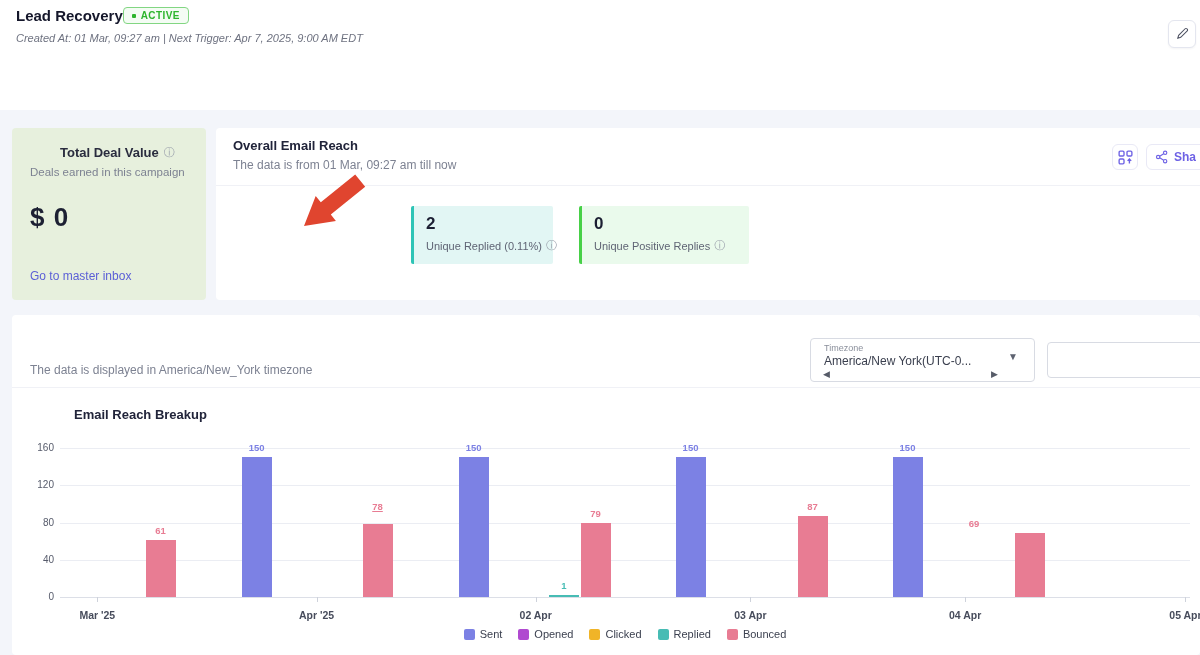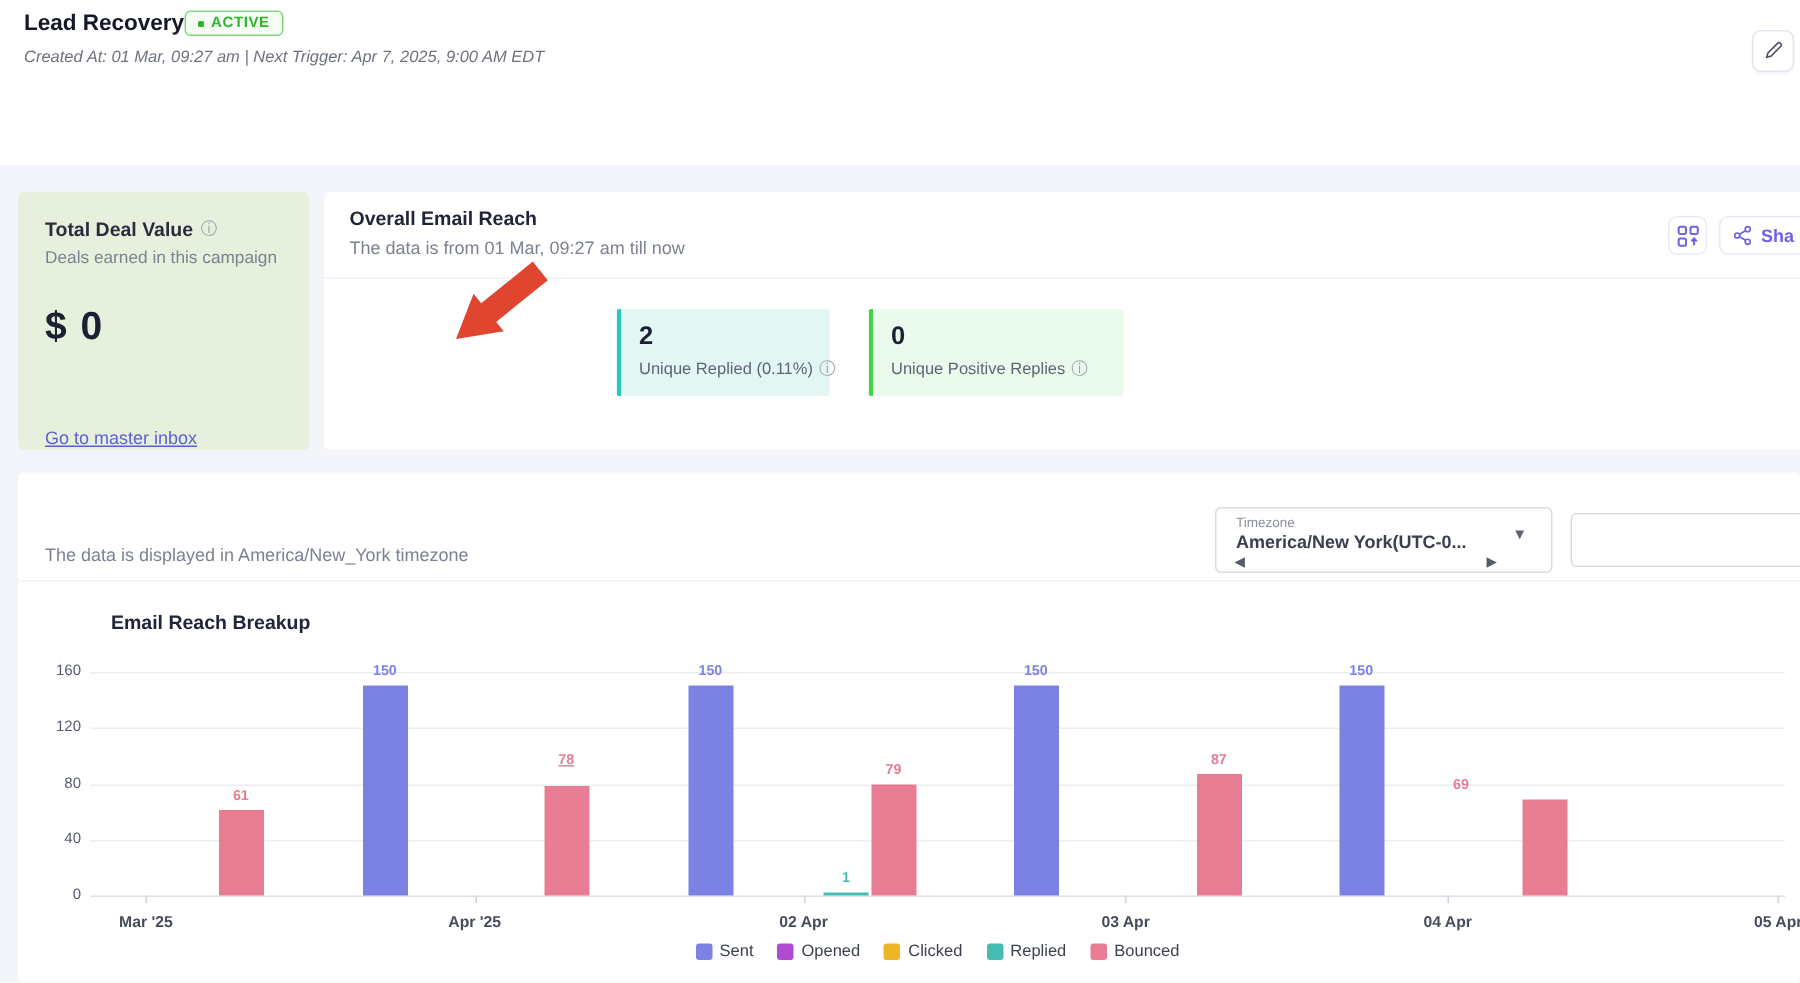--- a/index.html
+++ b/index.html
@@ -26,24 +26,24 @@
     border:1px solid #e4e6ef; border-radius:6px; display:flex; align-items:center; justify-content:center;
     box-shadow:0 1px 2px rgba(30,30,60,.05); cursor:pointer;
   }
   .tabs { left:16px; top:56px; display:flex; gap:26px; }
   .tab { font-size:12px; color:#8b8f9c; padding-bottom:8px; position:relative; cursor:pointer; white-space:nowrap; }
   .tab.active { color:#23253c; font-weight:700; }
   .tab.active::after { content:""; position:absolute; left:0; right:0; bottom:0; height:2px; background:#6e62e5; border-radius:2px; }
 
   
   .deal-card { left:12px; top:128px; width:194px; height:172px; background:#e7f0dd; border-radius:4px; padding:17px 18px; }
-  .card-title { font-size:13px; font-weight:700; color:#2a2c3e; display:flex; align-items:flex-start; gap:5px; }
+  .card-title { font-size:13px; font-weight:700; color:#2a2c3e; display:flex; align-items:flex-start; gap:5px;margin-left:30px; }
   .card-sub { font-size:11.5px; color:#7d8292; margin-top:6px; }
   .deal-value { font-size:26px; font-weight:600; color:#1d2033; margin-top:24px; letter-spacing:1px; }
-  .deal-link { font-size:12px; color:#5b5fd6; text-decoration:underline; margin-top:52px; display:inline-block; cursor:pointer;text-align:right; }
+  .deal-link { font-size:12px; color:#5b5fd6; margin-top:36px; display:inline-block; cursor:pointer;text-align:right; }
   .info-icon { font-size:11px; color:#9aa0ab; font-style:normal; font-weight:400; }
 
   
   .reach-card { left:216px; top:128px; width:984px; height:172px; background:#ffffff; border-radius:4px 0 0 4px; }
   .reach-head { position:absolute; left:0; top:0; right:0; height:58px; border-bottom:1px solid #f0f1f6; }
   .reach-title { position:absolute; left:17px; top:10px; font-size:13px; font-weight:700; color:#21243a; }
   .reach-sub { position:absolute; left:17px; top:30px; font-size:12px; color:#7d8292; }
   .icon-btn { position:absolute; width:26px; height:26px; background:#fff; border:1px solid #e9e9f6; border-radius:6px;
               display:flex; align-items:center; justify-content:center; cursor:pointer; }
   .grid-btn { right:62px; top:16px; }
@@ -54,21 +54,21 @@
   .stat-label { font-size:11px; color:#5f6474; margin-top:4px; display:flex; align-items:center; gap:4px; white-space:nowrap; }
   .arrow-annot { left:296px; top:168px; width:100px; height:64px; pointer-events:none; z-index:5; }
 
   
   .campaign-card { left:12px; top:315px; width:1188px; height:340px; background:#ffffff; border-radius:4px; }
   .camp-title { position:absolute; left:18px; top:28px; font-size:13px; font-weight:700; color:#21243a; }
   .camp-sub { position:absolute; left:18px; top:48px; font-size:12px; color:#7d8292; }
   .camp-divider { position:absolute; left:0; right:0; top:72px; height:1px; background:#f0f1f6; }
   .tz-box { position:absolute; left:798px; top:23px; width:225px; height:44px; border:1px solid #d8dbe3; border-radius:4px; background:#fff; cursor:pointer; }
   .tz-label { position:absolute; left:13px; top:4px; font-size:9px; color:#8a8f9b; }
-  .tz-value { position:absolute; left:13px; top:15px; font-size:12px; font-weight:700; color:#3a3f4e; }
+  .tz-value { position:absolute; left:13px; top:15px; font-size:12px; font-weight:400; color:#3a3f4e; }
   .tz-caret { position:absolute; right:16px; top:12px; font-size:10px; color:#5d6270; }
   .tz-arrow { position:absolute; bottom:2px; font-size:9px; color:#565b68; cursor:pointer; line-height:10px; }
   .tz-arrow.left { left:12px; } .tz-arrow.right { right:36px; }
   .empty-input { position:absolute; left:1035px; top:27px; width:165px; height:36px; border:1px solid #d8dbe3; border-radius:4px; background:#fff; }
   .chart-title { position:absolute; left:18px; top:92px; font-size:13px; font-weight:700; color:#21243a;padding-left:44px; }
 
   
   .chart-plot { left:60px; top:448px; width:1130px; height:149px; }
   .gridline { position:absolute; left:0; right:0; height:1px; background:#ebedf3; }
   .gridline.baseline { background:#dcdfe7; }

